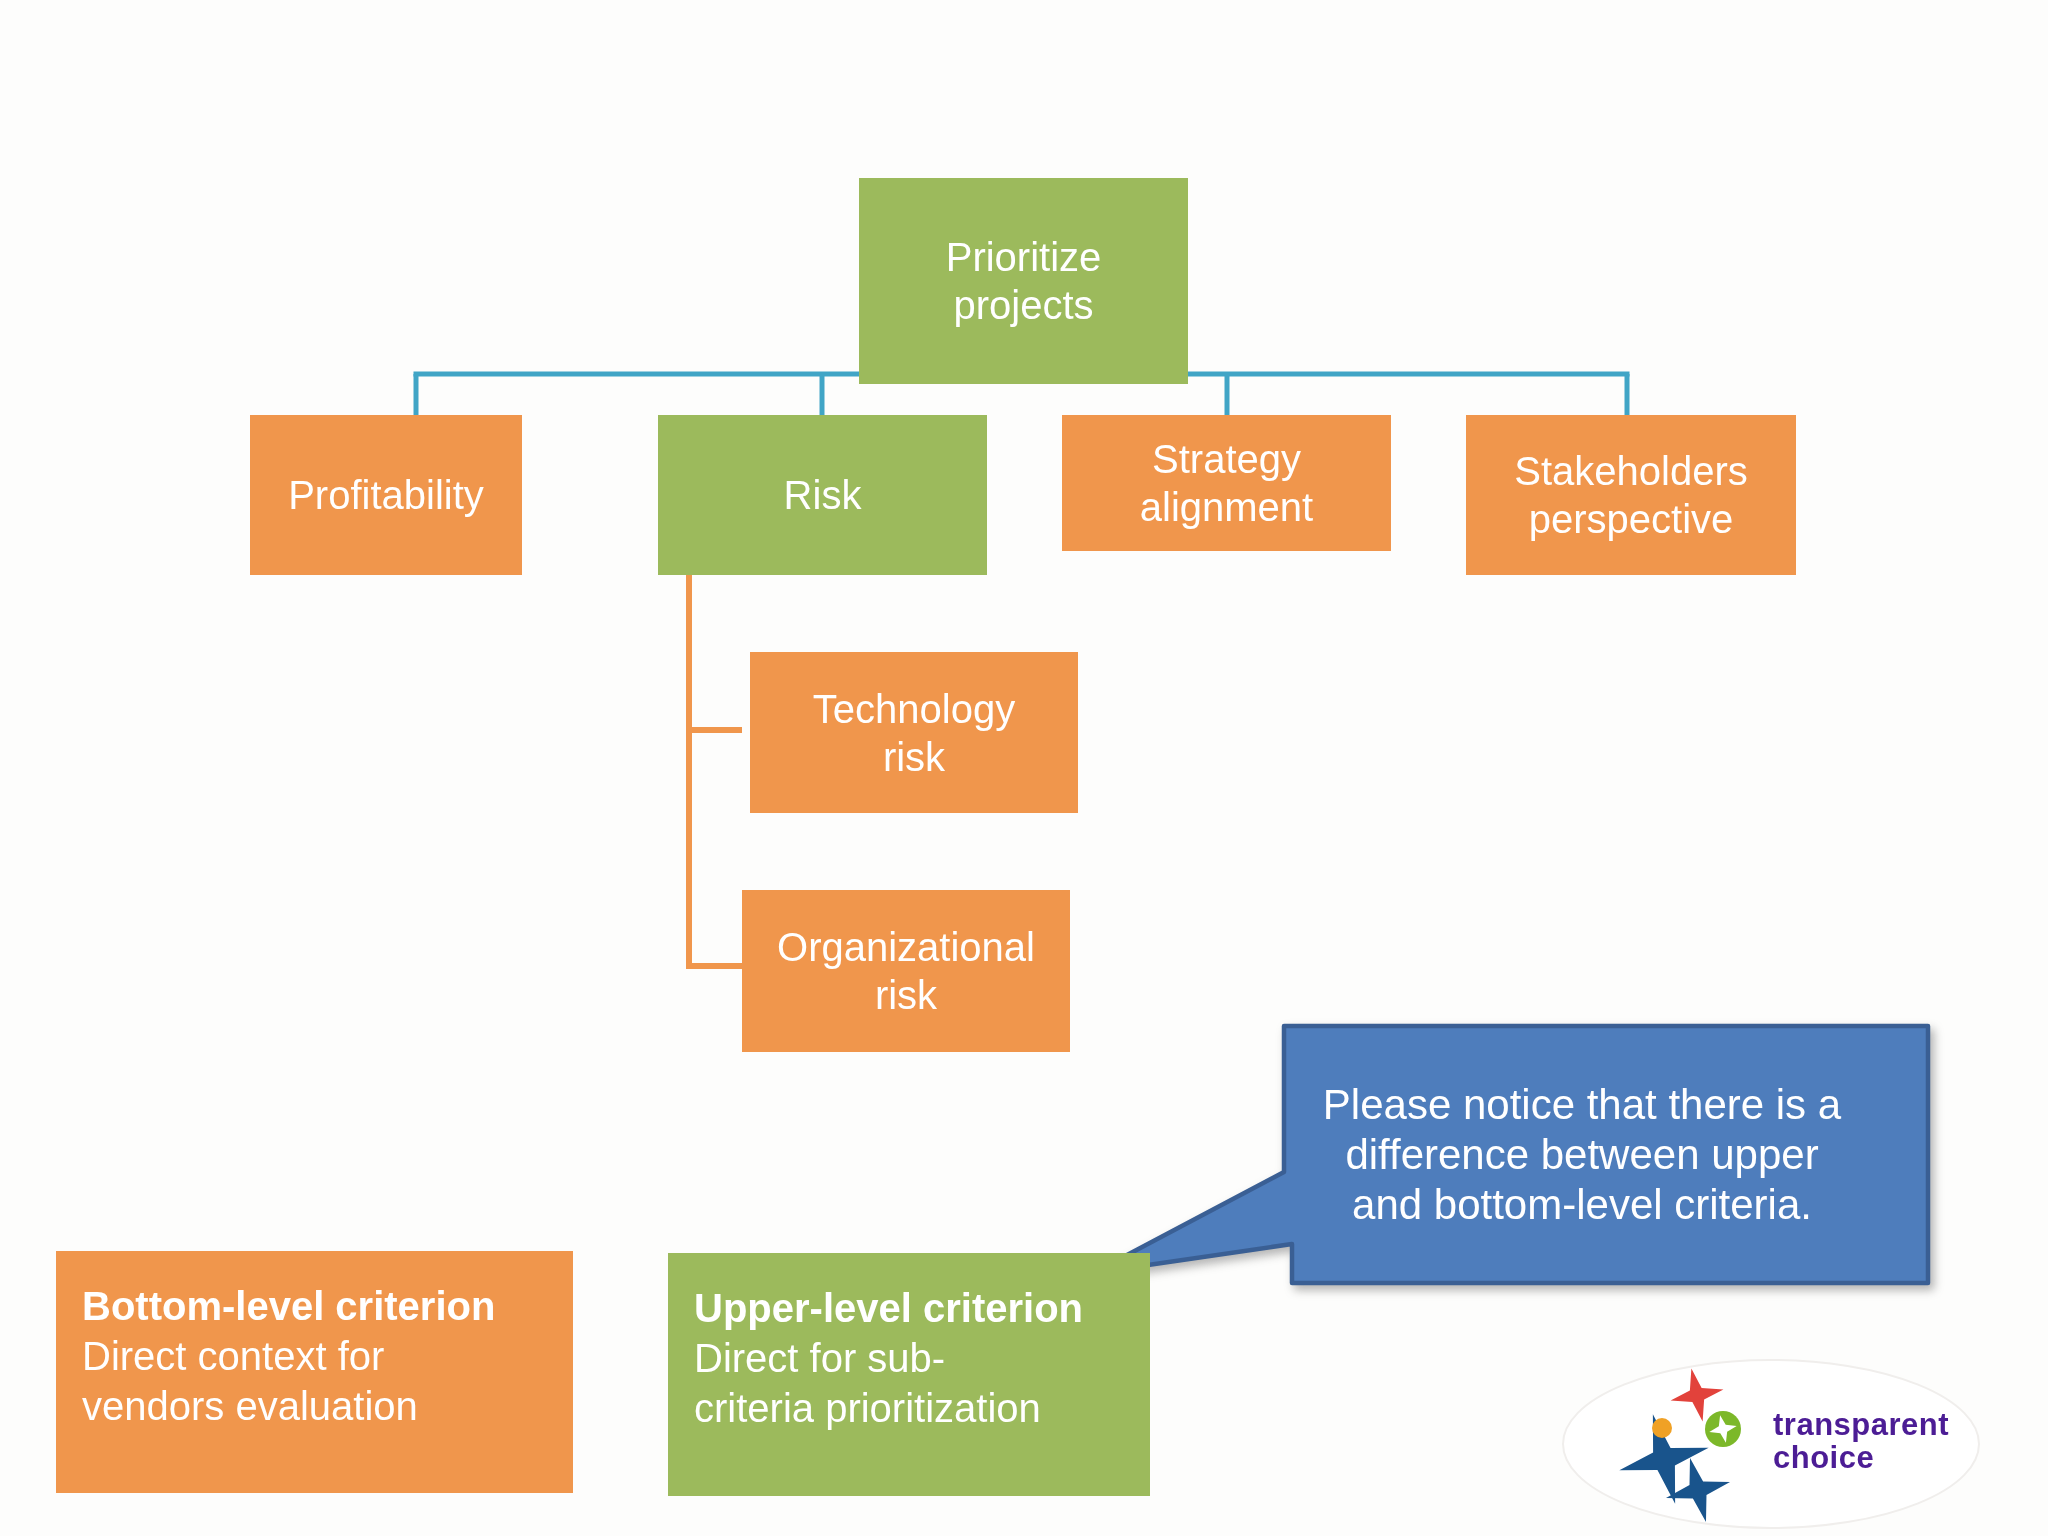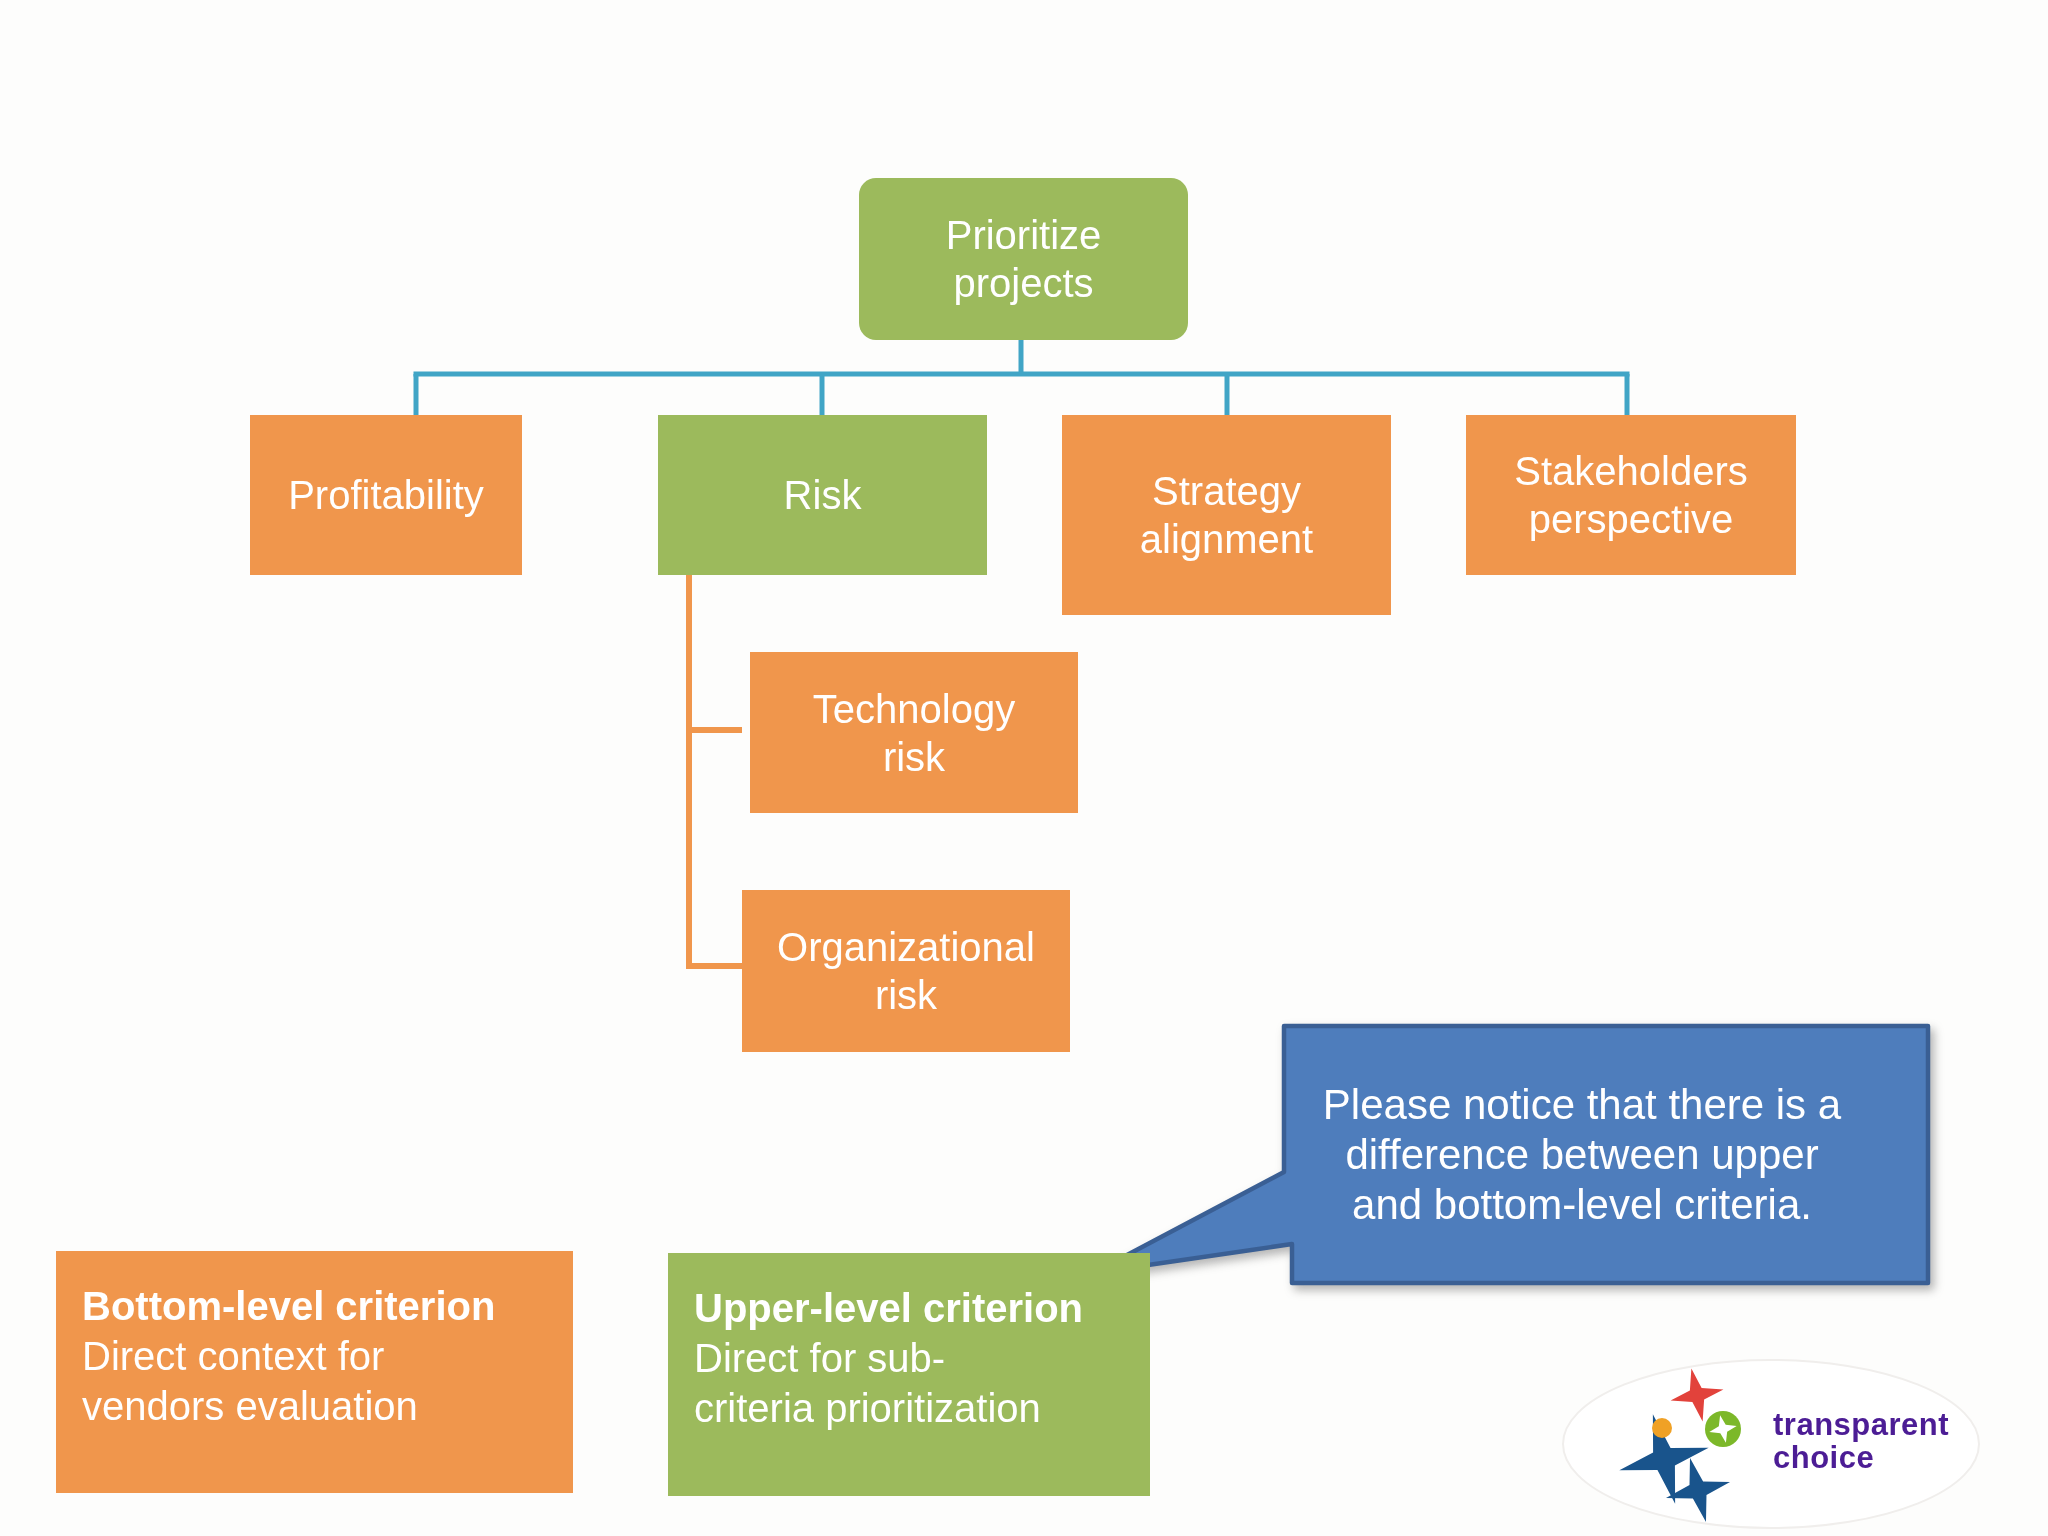--- a/index.html
+++ b/index.html
@@ -67,34 +67,34 @@
     <g>
       <path d="M1664 1413 L1673 1450 L1710 1459 L1673 1468 L1664 1505 L1655 1468 L1618 1459 L1655 1450 Z" fill="#19548C" transform="rotate(-14 1664 1459)"></path>
       <path d="M1698 1457 L1705 1483 L1731 1490 L1705 1497 L1698 1523 L1691 1497 L1665 1490 L1691 1483 Z" fill="#19548C" transform="rotate(-14 1698 1490)"></path>
       <path d="M1697 1368 L1703 1389 L1724 1395 L1703 1401 L1697 1422 L1691 1401 L1670 1395 L1691 1389 Z" fill="#E2423B" transform="rotate(-12 1697 1395)"></path>
       <circle cx="1662" cy="1428" r="10" fill="#F0A125"></circle>
       <circle cx="1723" cy="1429" r="18" fill="#7CB829"></circle>
       <path d="M1723 1415 L1726.5 1425.5 L1737 1429 L1726.5 1432.5 L1723 1443 L1719.5 1432.5 L1709 1429 L1719.5 1425.5 Z" fill="#ffffff" transform="rotate(-12 1723 1429)"></path>
     </g>
   </svg>
 
-  <div class="node green" style="left:859px;top:178px;width:329px;height:162px;border-radius:17px;">
+  <div class="node green" style="left:859px;top:178px;width:329px;height:206px;">
     <span>Prioritize</span>
     <span>projects</span>
   </div>
 
   <div class="node orange" style="left:250px;top:415px;width:272px;height:160px;">
     <span>Profitability</span>
   </div>
 
   <div class="node green" style="left:658px;top:415px;width:329px;height:160px;">
     <span>Risk</span>
   </div>
 
-  <div class="node orange" style="left:1062px;top:415px;width:329px;height:200px;">
+  <div class="node orange" style="left:1062px;top:415px;width:329px;height:136px;">
     <span>Strategy</span>
     <span>alignment</span>
   </div>
 
   <div class="node orange" style="left:1466px;top:415px;width:330px;height:160px;">
     <span>Stakeholders</span>
     <span>perspective</span>
   </div>
 
   <div class="node orange" style="left:742px;top:652px;width:328px;height:161px;margin-left:8px;">

